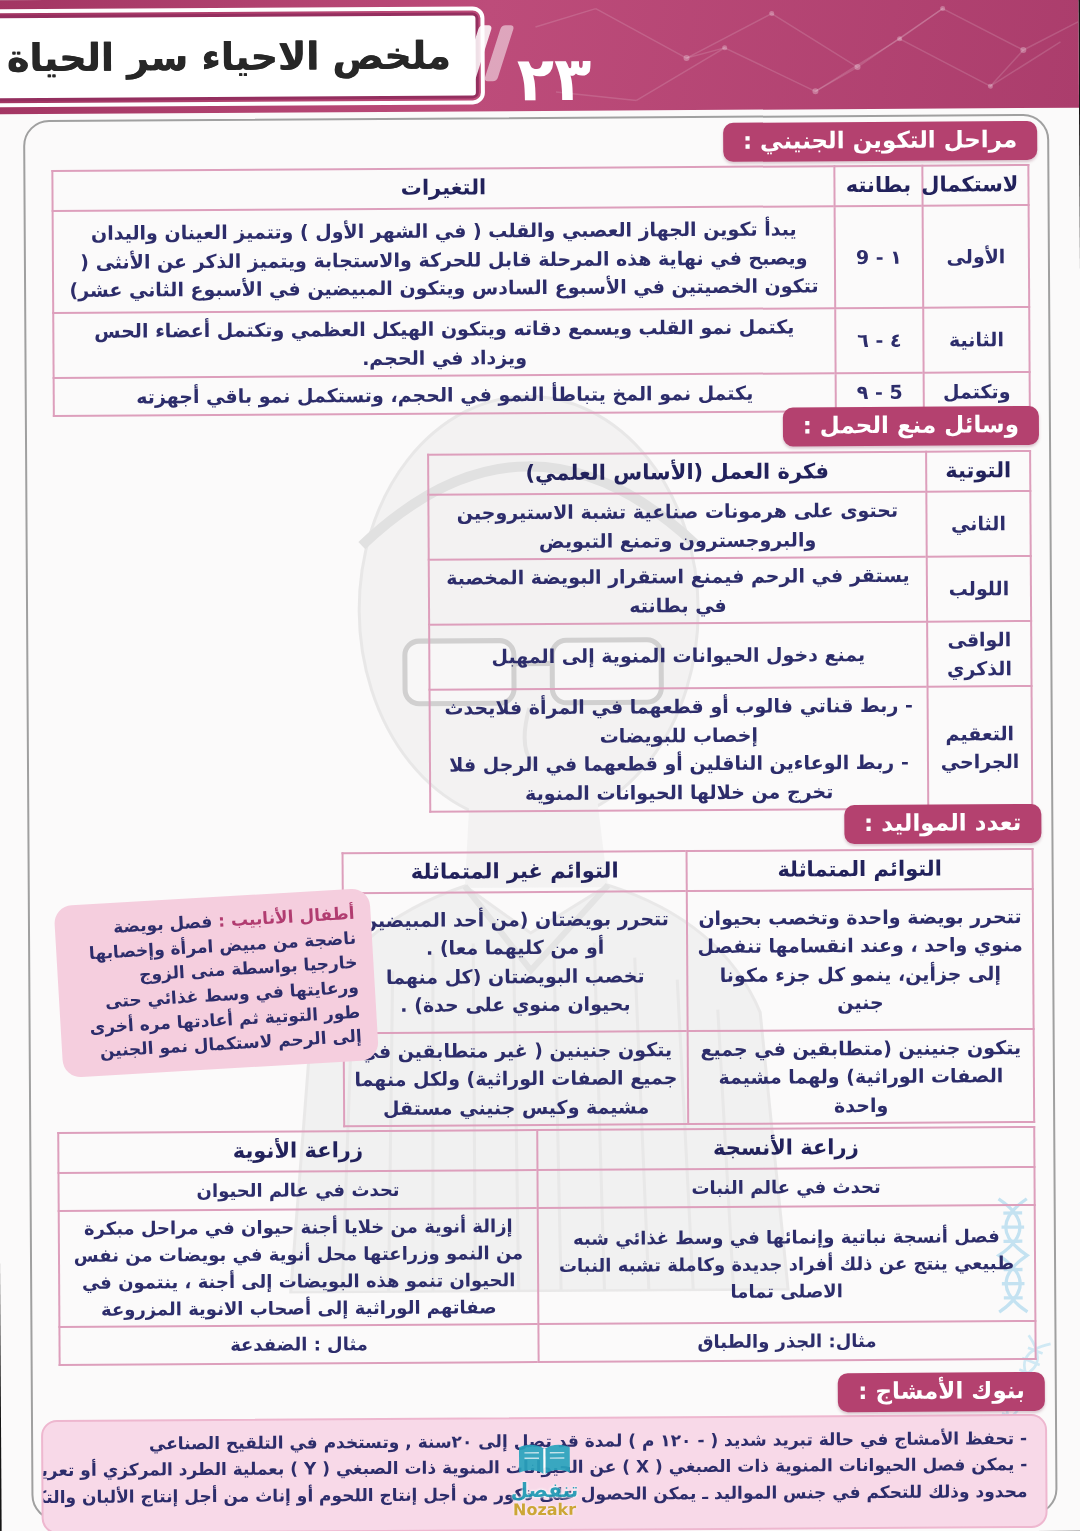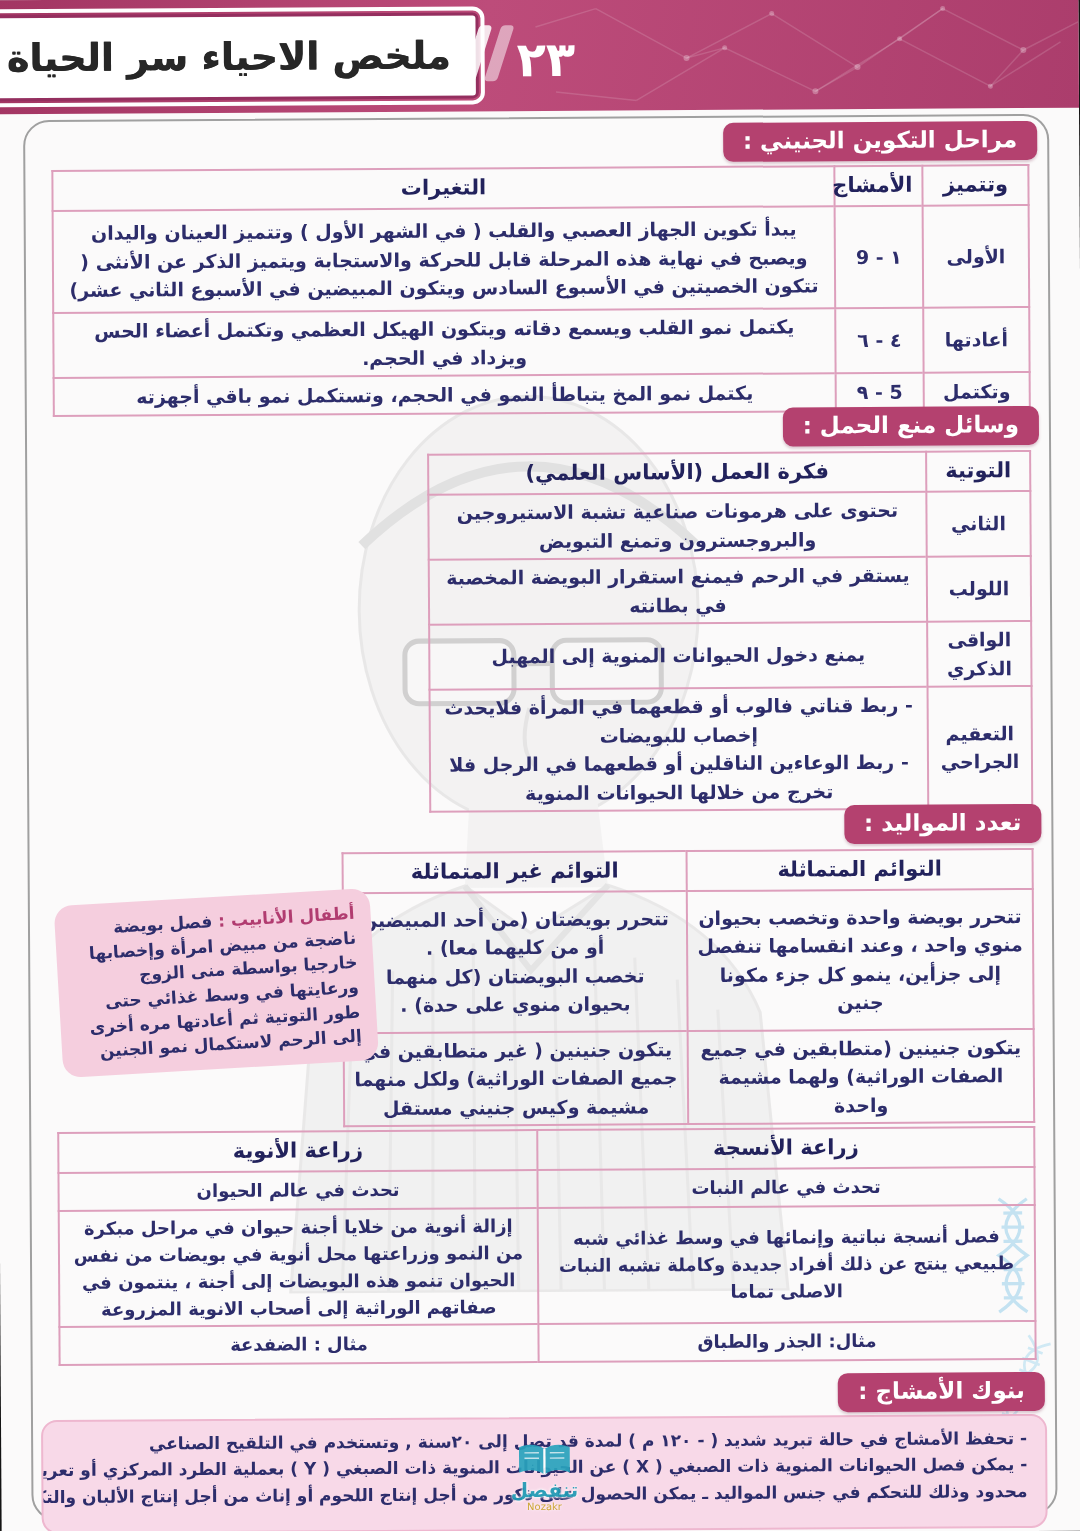--- a/index.html
+++ b/index.html
@@ -18,21 +18,21 @@
     background:linear-gradient(100deg,#a23562 0%,#bd4c7a 45%,#ab3d6c 100%);}
   .band-pattern{position:absolute;inset:0;width:100%;height:100%;}
   .title-box{
     position:absolute;top:15px;left:-14px;width:494px;height:80px;
     background:#fff;border:3px solid #94husband2f5f;border:3px solid #942f5f;border-radius:6px;
     outline:4px solid #ffffff;outline-offset:2px;
     display:flex;align-items:center;justify-content:center;
   }
   .title-text{font-size:38px;font-weight:bold;color:#272727;letter-spacing:.5px;
     text-shadow:0.6px 0 #272727;white-space:nowrap;}
-  .page-num{position:absolute;top:34px;left:524px;color:#ffffff;font-size:48px;font-weight:bold;}
+  .page-num{position:absolute;top:46px;left:524px;color:#ffffff;font-size:61px;font-weight:bold;}
   .slash{position:absolute;top:28px;width:13px;height:56px;background:rgba(255,255,255,.85);
     transform:skewX(-18deg);border-radius:4px;}
   .slash.s1{left:478px;}
   .slash.s2{left:500px;background:rgba(255,255,255,.5);}
   
   .frame{position:absolute;left:30px;right:30px;top:120px;bottom:16px;
     border:2px solid #a0a0a0;border-radius:26px;z-index:2;pointer-events:none;}
   
   .face{position:absolute;left:235px;top:355px;width:565px;height:940px;opacity:.5;z-index:1;}
   
@@ -61,21 +61,21 @@
   .banks{position:absolute;left:40px;right:40px;top:1420px;height:92px;z-index:3;
     background:#f8d9e8;border:2px solid #eeb7cf;border-radius:16px;padding:9px 18px;
     overflow:hidden;}
   .banks div{color:#2d2d6b;font-weight:bold;font-size:17px;line-height:1.55;text-align:right;white-space:nowrap;}
   
   .brand{position:absolute;left:50%;top:1444px;transform:translateX(-50%);z-index:6;
     text-align:center;opacity:.92;direction:ltr;}
   .brand .bk{width:58px;height:38px;display:block;margin:0 auto;}
   .brand .ar{color:#1f9bb5;font-size:20px;font-weight:bold;line-height:1.1;
     text-shadow:0 0 3px #ffffff,0 0 3px #ffffff;}
-  .brand .en{color:#c9a227;font-size:10px;font-weight:normal;line-height:1.1;
+  .brand .en{color:#c9a227;font-size:16px;font-weight:bold;line-height:1.1;
     text-shadow:0 0 3px #ffffff;}
 </style>
 </head>
 <body>
 
 <div class="page">
 
   <div class="band">
     <svg class="band-pattern" viewBox="0 0 1080 114" preserveAspectRatio="none">
       <g stroke="#ffffff" stroke-opacity="0.14" fill="none" stroke-width="1.5">
@@ -149,31 +149,31 @@
   <div class="ribbon" style="top:127px;right:42px;">مراحل التكوين الجنيني :</div>
 
   <table class="tbl" style="left:58px;top:170px;width:978px;">
     <colgroup>
         <col style="width:106px">
         <col style="width:88px">
         <col>
       </colgroup>
     <tbody>
         <tr style="height:40px;">
-      <th>وتتميز</th>
-      <th>الأمشاج</th>
+      <th>لاستكمال</th>
+      <th>بطانته</th>
       <th>التغيرات</th>
     </tr>
     <tr style="height:102px;">
       <td class="stage">الأولى</td>
       <td class="months">١ - 9</td>
       <td>يبدأ تكوين الجهاز العصبي والقلب ( في الشهر الأول ) وتتميز العينان واليدان ويصبح في نهاية هذه المرحلة قابل للحركة والاستجابة ويتميز الذكر عن الأنثى ( تتكون الخصيتين في الأسبوع السادس ويتكون المبيضين في الأسبوع الثاني عشر)</td>
     </tr>
     <tr style="height:50px;">
-      <td class="stage">أعادتها</td>
+      <td class="stage">الثانية</td>
       <td class="months">٤ - ٦</td>
       <td>يكتمل نمو القلب ويسمع دقاته ويتكون الهيكل العظمي وتكتمل أعضاء الحس ويزداد في الحجم.</td>
     </tr>
     <tr style="height:38px;">
       <td class="stage">وتكتمل</td>
       <td class="months">5 - ٩</td>
       <td>يكتمل نمو المخ يتباطأ النمو في الحجم، وتستكمل نمو باقي أجهزته</td>
     </tr>
   </tbody>
     </table>

